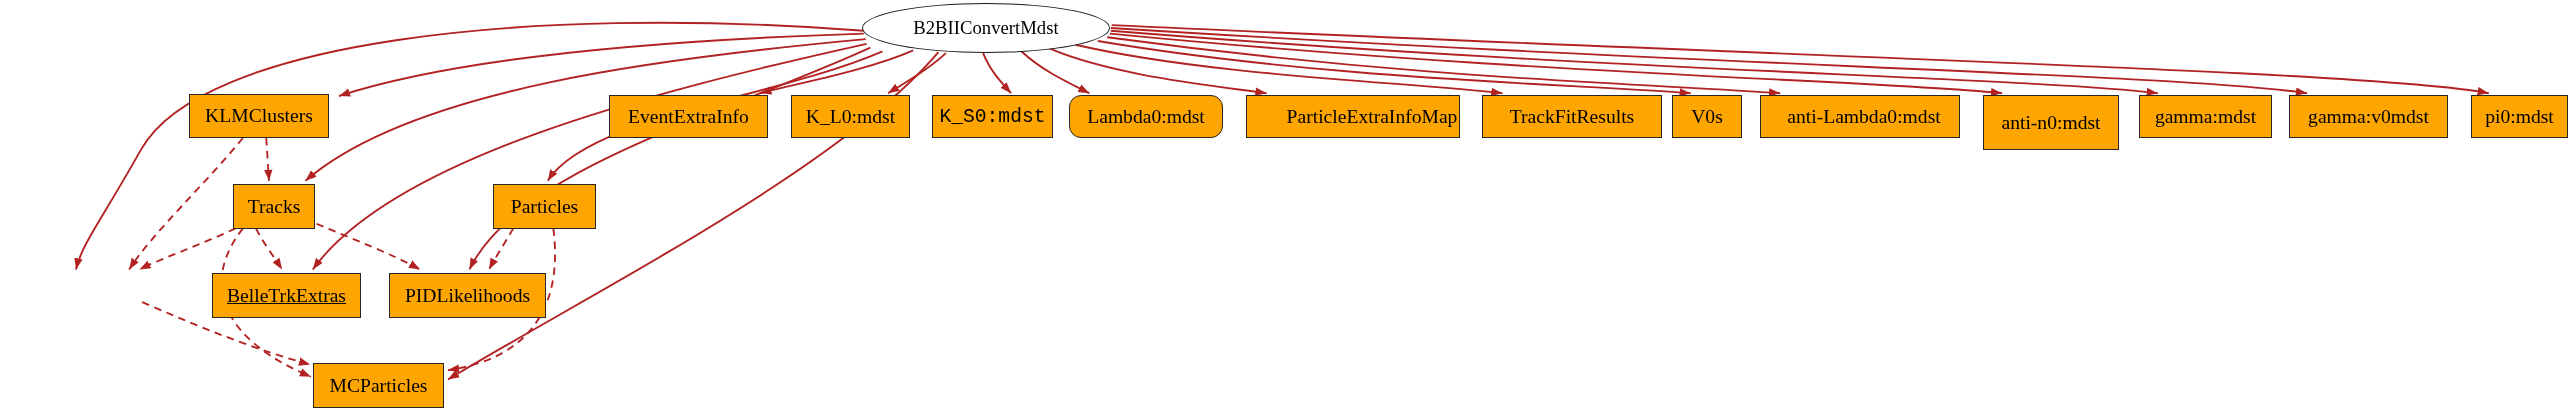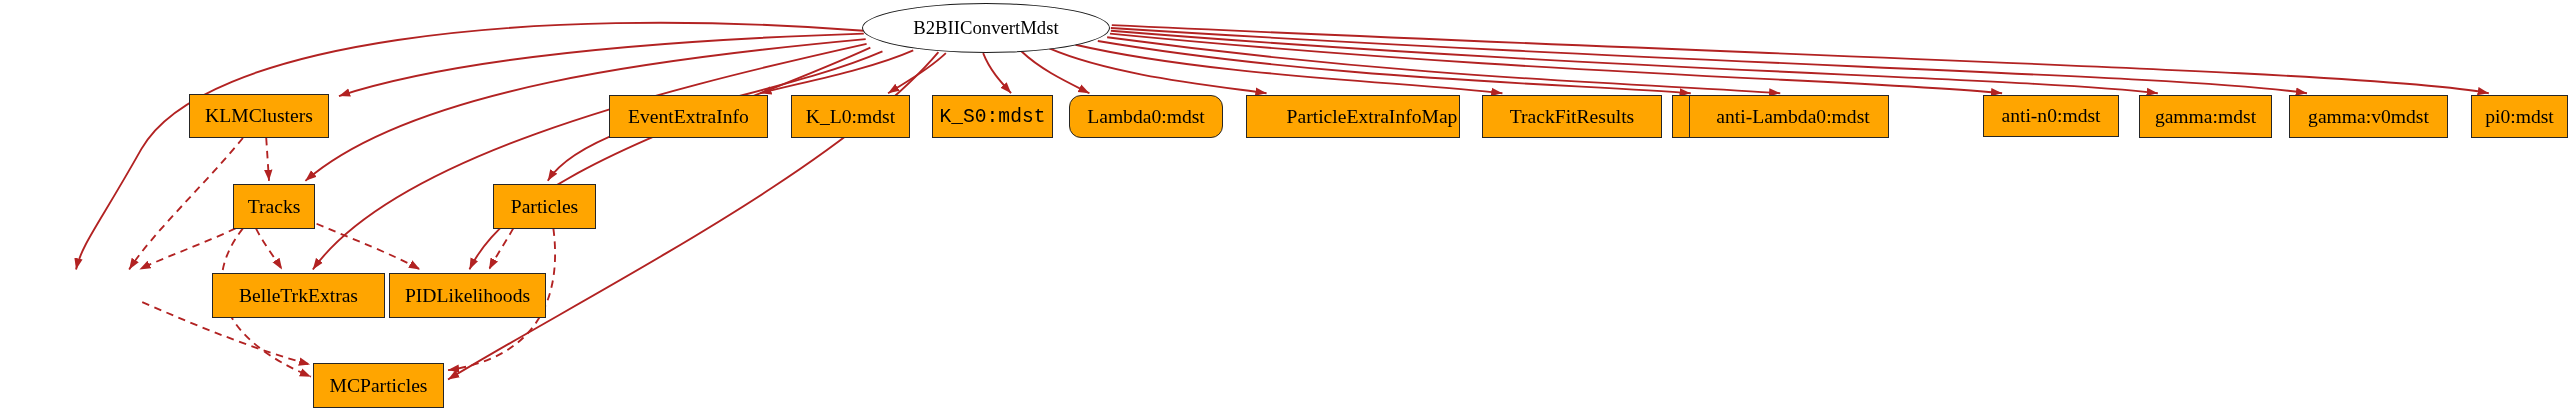--- a/index.html
+++ b/index.html
@@ -76,21 +76,21 @@
       <path d="M 151,324 C 215,352 275,376 331,391" fill="none" stroke="#b22222" stroke-width="2" stroke-dasharray="8,6" marker-end="url(#arrowhead)"></path>
       <path d="M 549,245 C 541,259 531,274 523,289" fill="none" stroke="#b22222" stroke-width="2" stroke-dasharray="8,6" marker-end="url(#arrowhead)"></path>
       <path d="M 592,245 C 603,330 565,385 479,397" fill="none" stroke="#b22222" stroke-width="2" stroke-dasharray="8,6" marker-end="url(#arrowhead)"></path>
     </svg>
     <div class="node store-node" style="left: 189px; top: 94px; width: 140px; height: 44px; background: rgb(255, 165, 0);">
       <span>KLMClusters</span>
     </div>
     <div class="node store-node" style="left: 233px; top: 184px; width: 82px; height: 45px; background: rgb(255, 165, 0);">
       <span>Tracks</span>
     </div>
-    <div class="node store-node" style="left: 212px; top: 273px; width: 173px; height: 45px; background: rgb(255, 165, 0);">
+    <div class="node store-node" style="left: 212px; top: 273px; width: 149px; height: 45px; background: rgb(255, 165, 0); text-decoration: underline;">
       <span>BelleTrkExtras</span>
     </div>
     <div class="node store-node" style="left: 389px; top: 273px; width: 157px; height: 45px; background: rgb(255, 165, 0);">
       <span>PIDLikelihoods</span>
     </div>
     <div class="node store-node" style="left: 493px; top: 184px; width: 103px; height: 45px; background: rgb(255, 165, 0);">
       <span>Particles</span>
     </div>
     <div class="node store-node" style="left: 313px; top: 363px; width: 131px; height: 45px; background: rgb(255, 165, 0);">
       <span>MCParticles</span>
@@ -109,24 +109,24 @@
     </div>
     <div class="node store-node" style="left: 1246px; top: 95px; width: 214px; height: 43px; background: rgb(255, 165, 0); padding-left: 38px;">
       <span>ParticleExtraInfoMap</span>
     </div>
     <div class="node store-node" style="left: 1482px; top: 95px; width: 180px; height: 43px; background: rgb(255, 165, 0);">
       <span>TrackFitResults</span>
     </div>
     <div class="node store-node" style="left: 1672px; top: 95px; width: 70px; height: 43px; background: rgb(255, 165, 0);">
       <span>V0s</span>
     </div>
-    <div class="node store-node" style="left: 1689px; top: 95px; width: 200px; height: 43px; background: rgb(255, 165, 0); padding-left: 8px;">
+    <div class="node store-node" style="left: 1760px; top: 95px; width: 200px; height: 43px; background: rgb(255, 165, 0); padding-left: 8px;">
       <span>anti-Lambda0:mdst</span>
     </div>
-    <div class="node store-node" style="left: 1983px; top: 95px; width: 136px; height: 42px; background: rgb(255, 165, 0);">
+    <div class="node store-node" style="left: 1983px; top: 95px; width: 136px; height: 55px; background: rgb(255, 165, 0);">
       <span>anti-n0:mdst</span>
     </div>
     <div class="node store-node" style="left: 2139px; top: 95px; width: 133px; height: 43px; background: rgb(255, 165, 0);">
       <span>gamma:mdst</span>
     </div>
     <div class="node store-node" style="left: 2289px; top: 95px; width: 159px; height: 43px; background: rgb(255, 165, 0);">
       <span>gamma:v0mdst</span>
     </div>
     <div class="node store-node" style="left: 2471px; top: 95px; width: 97px; height: 43px; background: rgb(255, 165, 0);">
       <span>pi0:mdst</span>

